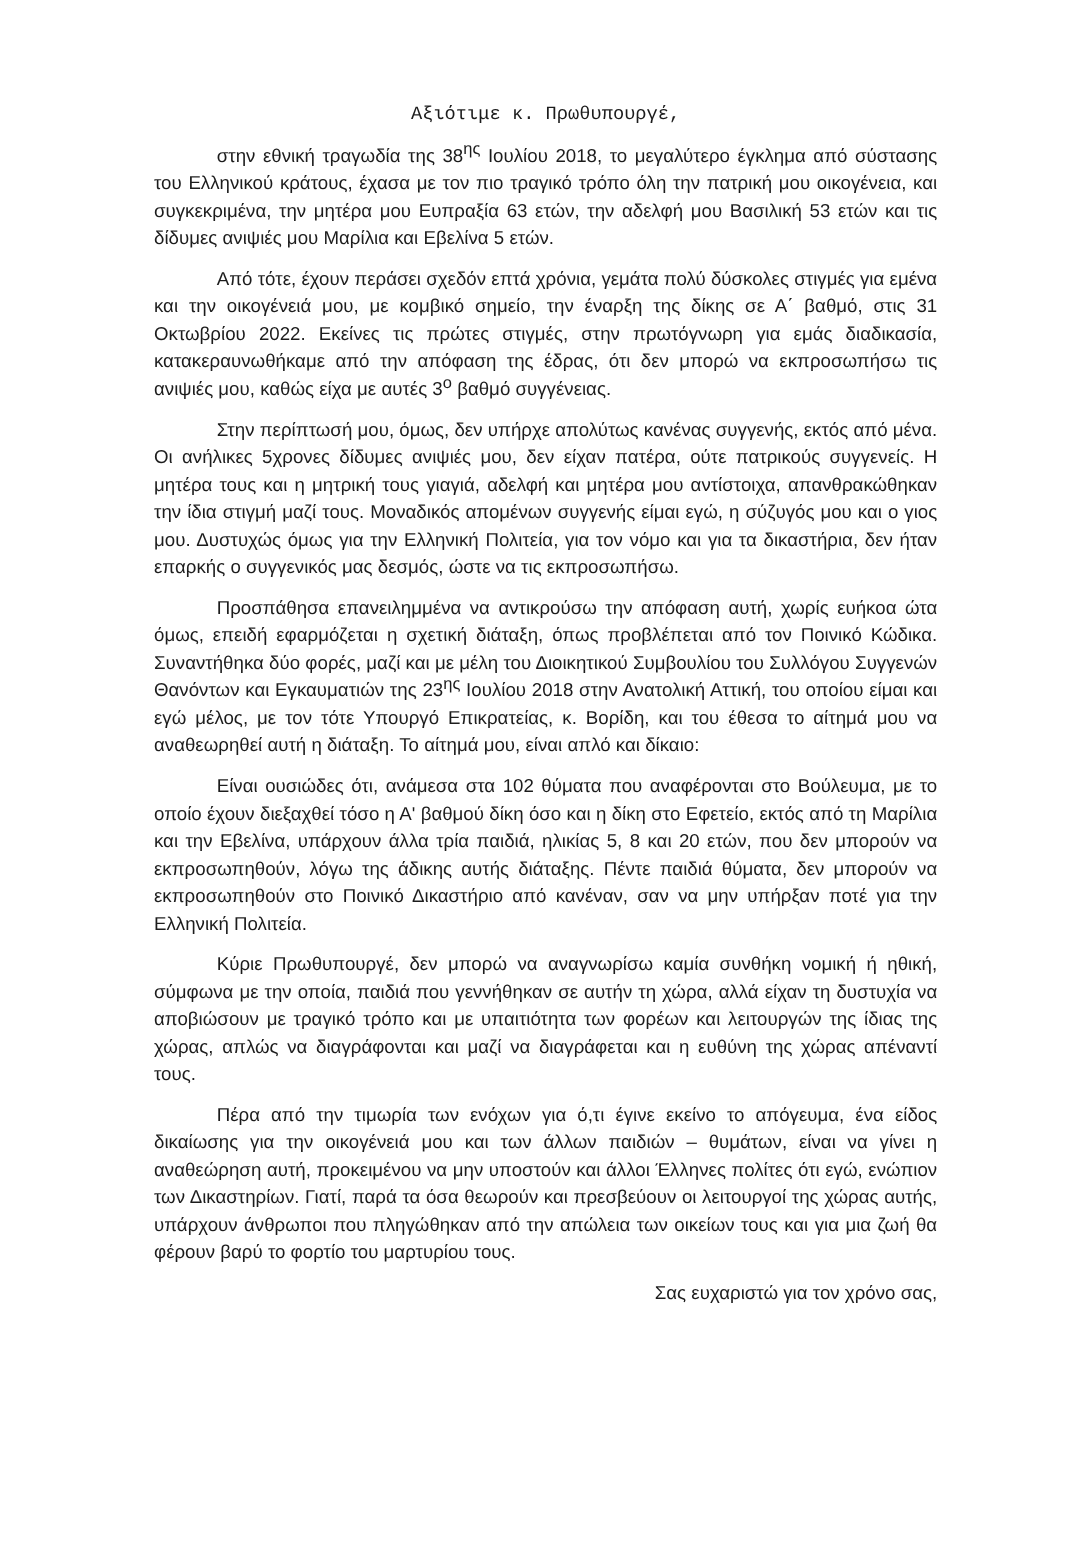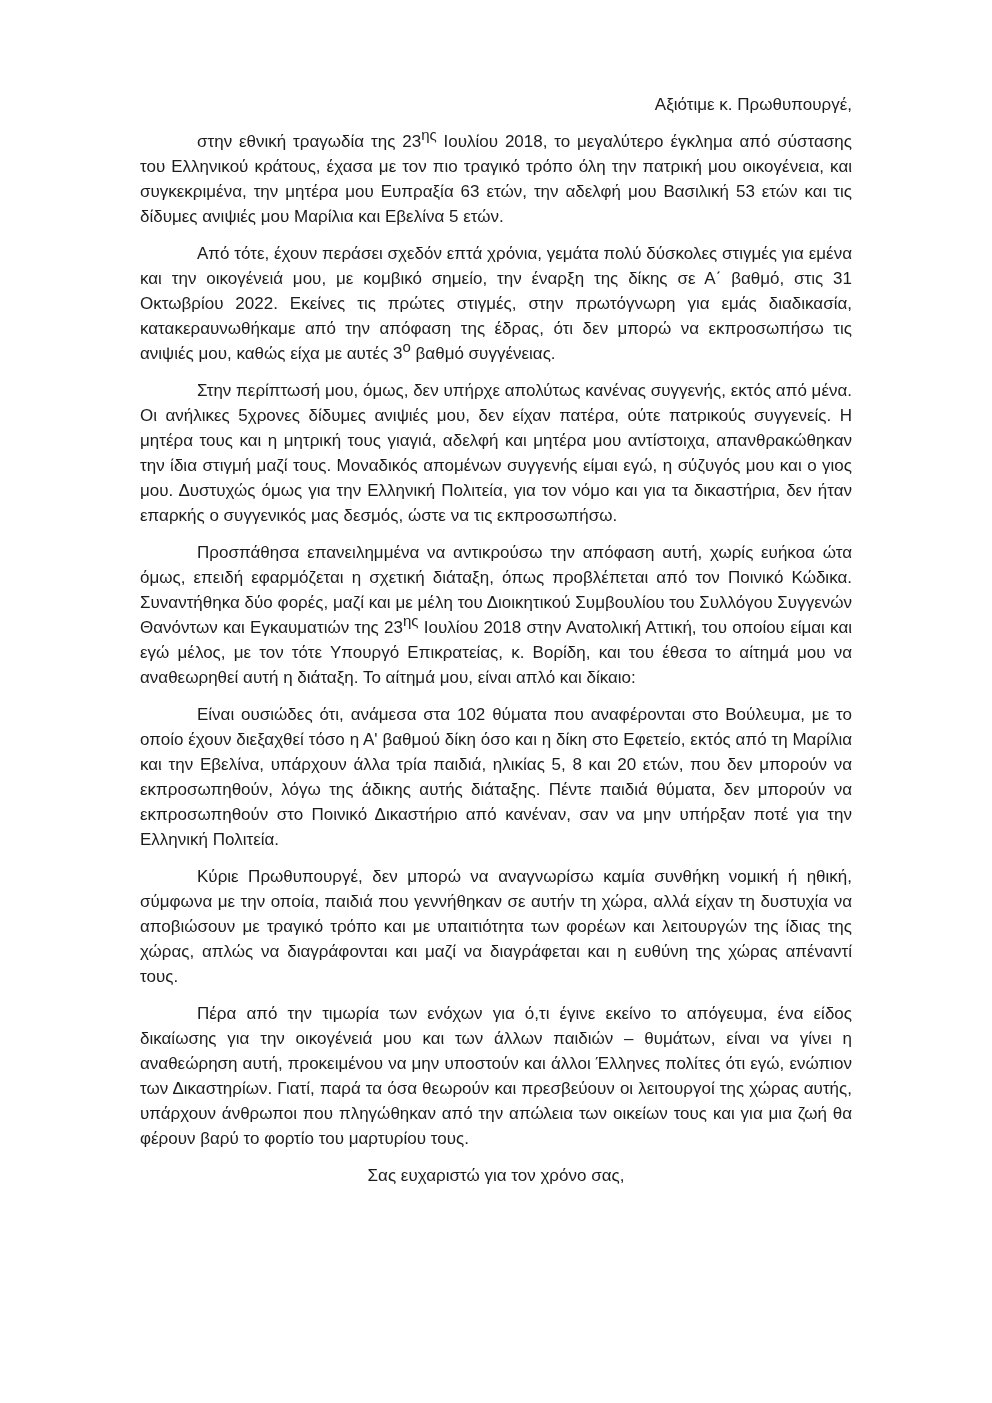--- a/index.html
+++ b/index.html
@@ -18,42 +18,43 @@
     font-size: 17px;
     line-height: 25px;
     color: #1c1c1c;
     overflow: hidden;
   }
   .para {
     margin: 0 0 12px 0;
     text-align: justify;
   }
   .para.no-justify {
-    text-align: center;
+    text-align: right;
   }
   .para.indent {
     text-indent: 57px;
   }
   .salutation {
     margin: 0 0 12px 0;
-    text-align: right;
+    text-align: center;
+    font-family: Liberation Mono, monospace;
   }
   sup {
     font-size: 15px;
     line-height: 0;
     vertical-align: super;
   }
 </style>
 </head>
 <body>
 
 <div class="page">
   <p class="salutation">Αξιότιμε κ. Πρωθυπουργέ,</p>
   <div id="letter-body">
-      <p class="para indent"><span>στην εθνική τραγωδία της 23</span><sup>ης</sup><span> Ιουλίου 2018, το μεγαλύτερο έγκλημα από σύστασης του Ελληνικού κράτους, έχασα με τον πιο τραγικό τρόπο όλη την πατρική μου οικογένεια, και συγκεκριμένα, την μητέρα μου Ευπραξία 63 ετών, την αδελφή μου Βασιλική 53 ετών και τις δίδυμες ανιψιές μου Μαρίλια και Εβελίνα 5 ετών.</span></p>
+      <p class="para indent"><span>στην εθνική τραγωδία της 38</span><sup>ης</sup><span> Ιουλίου 2018, το μεγαλύτερο έγκλημα από σύστασης του Ελληνικού κράτους, έχασα με τον πιο τραγικό τρόπο όλη την πατρική μου οικογένεια, και συγκεκριμένα, την μητέρα μου Ευπραξία 63 ετών, την αδελφή μου Βασιλική 53 ετών και τις δίδυμες ανιψιές μου Μαρίλια και Εβελίνα 5 ετών.</span></p>
       <p class="para indent"><span>Από τότε, έχουν περάσει σχεδόν επτά χρόνια, γεμάτα πολύ δύσκολες στιγμές για εμένα και την οικογένειά μου, με κομβικό σημείο, την έναρξη της δίκης σε Α΄ βαθμό, στις 31 Οκτωβρίου 2022. Εκείνες τις πρώτες στιγμές, στην πρωτόγνωρη για εμάς διαδικασία, κατακεραυνωθήκαμε από την απόφαση της έδρας, ότι δεν μπορώ να εκπροσωπήσω τις ανιψιές μου, καθώς είχα με αυτές 3</span><sup>ο</sup><span> βαθμό συγγένειας.</span></p>
       <p class="para indent"><span>Στην περίπτωσή μου, όμως, δεν υπήρχε απολύτως κανένας συγγενής, εκτός από μένα. Οι ανήλικες 5χρονες δίδυμες ανιψιές μου, δεν είχαν πατέρα, ούτε πατρικούς συγγενείς. Η μητέρα τους και η μητρική τους γιαγιά, αδελφή και μητέρα μου αντίστοιχα, απανθρακώθηκαν την ίδια στιγμή μαζί τους. Μοναδικός απομένων συγγενής είμαι εγώ, η σύζυγός μου και ο γιος μου. Δυστυχώς όμως για την Ελληνική Πολιτεία, για τον νόμο και για τα δικαστήρια, δεν ήταν επαρκής ο συγγενικός μας δεσμός, ώστε να τις εκπροσωπήσω.</span></p>
       <p class="para indent"><span>Προσπάθησα επανειλημμένα να αντικρούσω την απόφαση αυτή, χωρίς ευήκοα ώτα όμως, επειδή εφαρμόζεται η σχετική διάταξη, όπως προβλέπεται από τον Ποινικό Κώδικα. Συναντήθηκα δύο φορές, μαζί και με μέλη του Διοικητικού Συμβουλίου του Συλλόγου Συγγενών Θανόντων και Εγκαυματιών της 23</span><sup>ης</sup><span> Ιουλίου 2018 στην Ανατολική Αττική, του οποίου είμαι και εγώ μέλος, με τον τότε Υπουργό Επικρατείας, κ. Βορίδη, και του έθεσα το αίτημά μου να αναθεωρηθεί αυτή η διάταξη. Το αίτημά μου, είναι απλό και δίκαιο:</span></p>
       <p class="para indent"><span>Είναι ουσιώδες ότι, ανάμεσα στα 102 θύματα που αναφέρονται στο Βούλευμα, με το οποίο έχουν διεξαχθεί τόσο η Α' βαθμού δίκη όσο και η δίκη στο Εφετείο, εκτός από τη Μαρίλια και την Εβελίνα, υπάρχουν άλλα τρία παιδιά, ηλικίας 5, 8 και 20 ετών, που δεν μπορούν να εκπροσωπηθούν, λόγω της άδικης αυτής διάταξης. Πέντε παιδιά θύματα, δεν μπορούν να εκπροσωπηθούν στο Ποινικό Δικαστήριο από κανέναν, σαν να μην υπήρξαν ποτέ για την Ελληνική Πολιτεία.</span></p>
       <p class="para indent"><span>Κύριε Πρωθυπουργέ, δεν μπορώ να αναγνωρίσω καμία συνθήκη νομική ή ηθική, σύμφωνα με την οποία, παιδιά που γεννήθηκαν σε αυτήν τη χώρα, αλλά είχαν τη δυστυχία να αποβιώσουν με τραγικό τρόπο και με υπαιτιότητα των φορέων και λειτουργών της ίδιας της χώρας, απλώς να διαγράφονται και μαζί να διαγράφεται και η ευθύνη της χώρας απέναντί τους.</span></p>
       <p class="para indent"><span>Πέρα από την τιμωρία των ενόχων για ό,τι έγινε εκείνο το απόγευμα, ένα είδος δικαίωσης για την οικογένειά μου και των άλλων παιδιών – θυμάτων, είναι να γίνει η αναθεώρηση αυτή, προκειμένου να μην υποστούν και άλλοι Έλληνες πολίτες ότι εγώ, ενώπιον των Δικαστηρίων. Γιατί, παρά τα όσα θεωρούν και πρεσβεύουν οι λειτουργοί της χώρας αυτής, υπάρχουν άνθρωποι που πληγώθηκαν από την απώλεια των οικείων τους και για μια ζωή θα φέρουν βαρύ το φορτίο του μαρτυρίου τους.</span></p>
       <p class="para no-justify"><span>Σας ευχαριστώ για τον χρόνο σας,</span></p>
     </div>
 </div>
 

